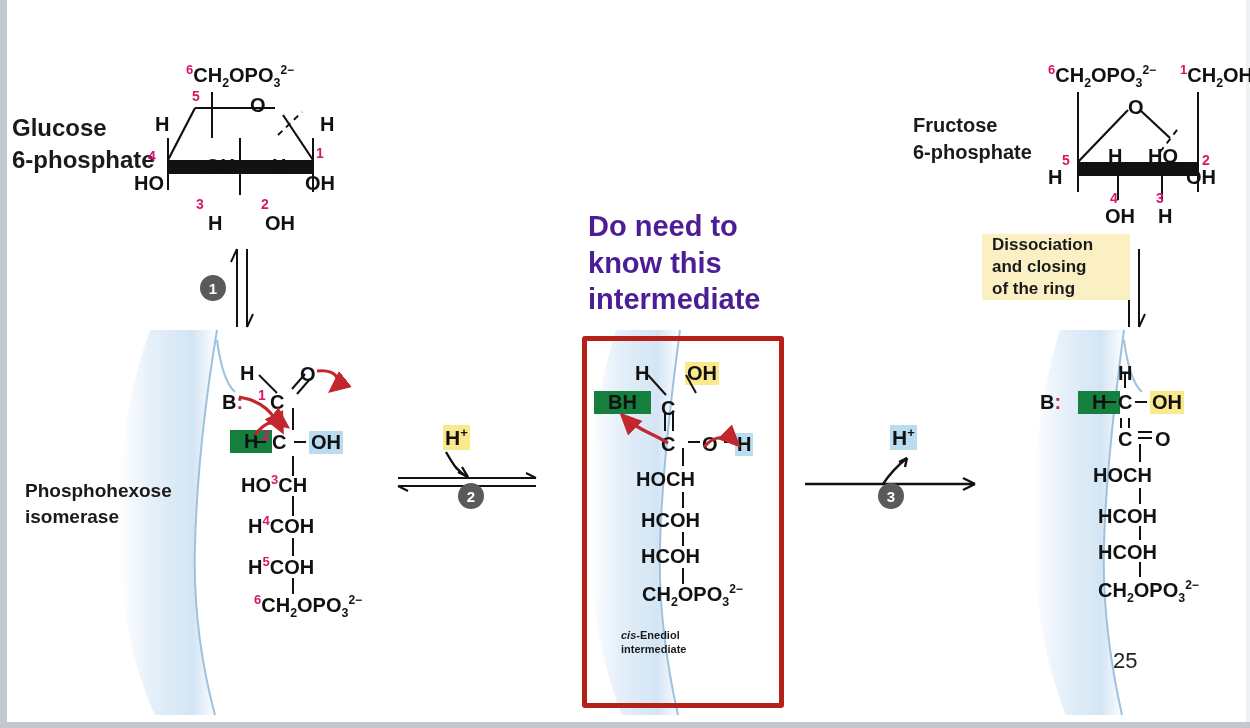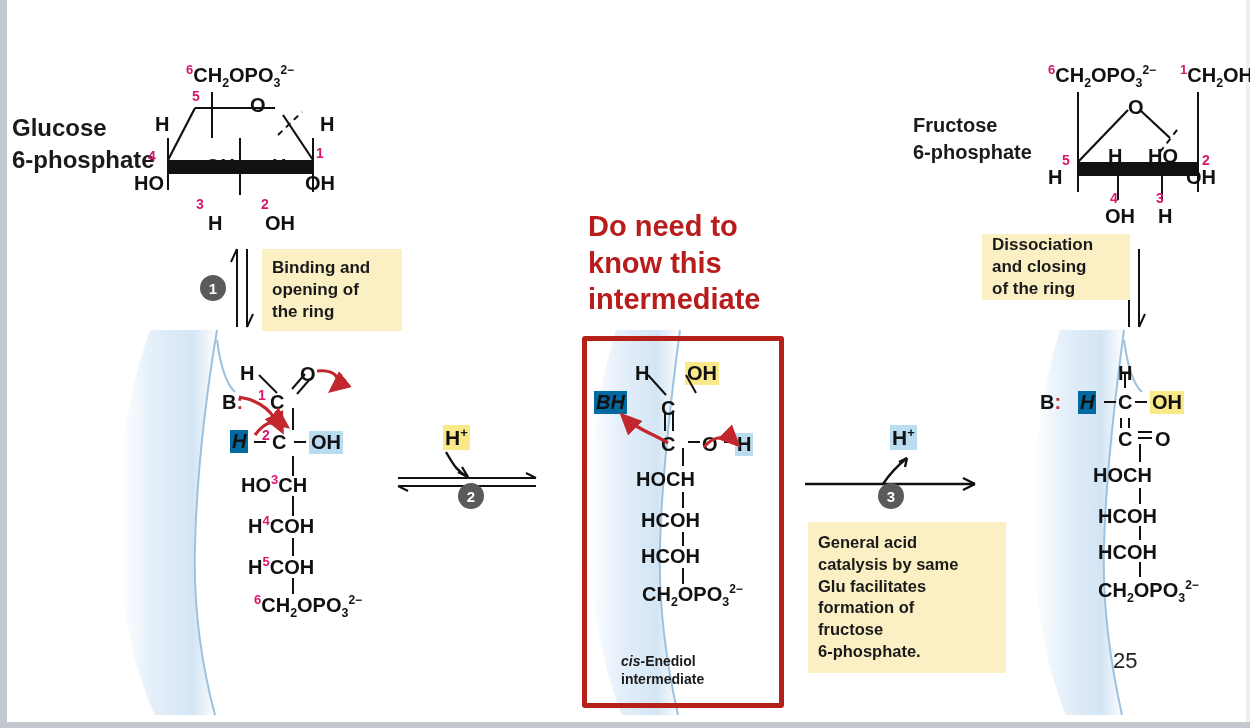--- a/index.html
+++ b/index.html
@@ -17,27 +17,27 @@
   .sup{font-size:.62em;vertical-align:super;}
   .sub{font-size:.62em;vertical-align:sub;}
 
   .lbl{font-weight:bold;color:#1a1a1a;white-space:pre-line;}
 
   .note{background:#fbf0c4;color:#1a1a1a;font-weight:bold;white-space:pre-line;}
 
   .stepdot{width:26px;height:26px;border-radius:50%;background:#5a5a5a;color:#fff;
            font-weight:bold;font-size:15px;display:flex;align-items:center;justify-content:center;}
 
-  .hl-peach{background:#0369a1;padding:0 2px;font-style:italic;}
+  .hl-peach{background:#15803d;padding:0 14px;}
   .hl-blue{background:#badcf0;padding:0 2px;}
   .hl-yellow{background:#fae98a;padding:0 2px;}
 
   .redbox{border:5px solid #b52019;border-radius:3px;box-sizing:border-box;}
 
-  .bigcall{font-weight:bold;font-size:29px;line-height:1.26;color:#b91c1c;white-space:pre-line;}
+  .bigcall{font-weight:bold;font-size:29px;line-height:1.26;color:#4c1d95;white-space:pre-line;}
 
   .pagenum{font-weight:normal;font-size:22px;color:#222;font-family:"Liberation Sans",sans-serif;}
 
   svg{overflow:visible;}
 </style>
 </head>
 <body>
 
 <div id="slide">
 
@@ -109,28 +109,27 @@
   <div class="abs num" style="left:316px;top:145px;font-size:14px;">1</div>
   <div class="abs chem" style="left:305px;top:172px;font-size:20px;">OH</div>
 
   <svg class="abs" style="left:228px;top:245px;" width="34" height="86">
     <line x1="9" y1="4" x2="9" y2="82" stroke="#111" stroke-width="2"></line>
     <line x1="19" y1="4" x2="19" y2="82" stroke="#111" stroke-width="2"></line>
     <path d="M9,4 L3,17" stroke="#111" stroke-width="2" fill="none"></path>
     <path d="M19,82 L25,69" stroke="#111" stroke-width="2" fill="none"></path>
   </svg>
   <div class="abs stepdot" style="left:200px;top:275px;">1</div>
-  <div class="abs note" style="left:262px;top:249px;width:120px;padding:8px 10px;font-size:17px;line-height:1.3;">Binding and
-opening of
-the ring</div>
 
   <div class="abs bigcall" style="left:588px;top:208px;width:215px;">Do need to
 know this
 intermediate</div>
 
+  <div class="abs lbl" style="left:25px;top:478px;font-size:19px;line-height:1.35;">Phosphohexose
+isomerase</div>
 
   <div class="abs chem" style="left:240px;top:362px;font-size:20px;">H</div>
   <div class="abs chem" style="left:300px;top:363px;font-size:20px;">O</div>
   <div class="abs num" style="left:258px;top:387px;font-size:14px;">1</div>
   <div class="abs chem" style="left:270px;top:391px;font-size:20px;">C</div>
 
   <svg class="abs" style="left:235px;top:355px;" width="120" height="60">
     <line x1="24" y1="20" x2="42" y2="38" stroke="#111" stroke-width="2"></line>
     <line x1="57" y1="34" x2="70" y2="19" stroke="#111" stroke-width="2"></line>
     <line x1="62" y1="39" x2="75" y2="24" stroke="#111" stroke-width="2"></line>
@@ -218,38 +217,32 @@
   <div class="abs chem" style="left:641px;top:545px;font-size:20px;">HCOH</div>
   <div class="abs chem" style="left:642px;top:582px;font-size:20px;">CH<span class="sub">2</span>OPO<span class="sub">3</span><span class="sup" style="font-size:12px;">2−</span></div>
 
   <svg class="abs" style="left:675px;top:448px;" width="16" height="190">
     <line x1="8" y1="0" x2="8" y2="18" stroke="#111" stroke-width="2"></line>
     <line x1="8" y1="44" x2="8" y2="60" stroke="#111" stroke-width="2"></line>
     <line x1="8" y1="84" x2="8" y2="98" stroke="#111" stroke-width="2"></line>
     <line x1="8" y1="120" x2="8" y2="136" stroke="#111" stroke-width="2"></line>
   </svg>
 
-  <div class="abs lbl" style="left:621px;top:628px;font-size:14px;line-height:1.3;margin-top:24px;"><i>cis</i><span style="white-space:pre-line;">-Enediol
+  <div class="abs lbl" style="left:621px;top:628px;font-size:11px;line-height:1.3;"><i>cis</i><span style="white-space:pre-line;">-Enediol
 intermediate</span></div>
 
   <div class="abs chem hl-blue" style="left:890px;top:425px;font-size:21px;"><span>H</span><span class="sup" style="font-size:13px;">+</span></div>
 
   <svg class="abs" style="left:803px;top:452px;" width="182" height="44">
     <path d="M80,32 C88,20 94,14 104,6" stroke="#111" stroke-width="2.4" fill="none"></path>
     <path d="M104,6 L96,10 M104,6 L102,15" stroke="#111" stroke-width="2.4" fill="none"></path>
     <line x1="2" y1="32" x2="172" y2="32" stroke="#111" stroke-width="2.4"></line>
     <path d="M172,32 L160,26 M172,32 L160,38" stroke="#111" stroke-width="2.4" fill="none"></path>
   </svg>
   <div class="abs stepdot" style="left:878px;top:483px;">3</div>
-  <div class="abs note" style="left:808px;top:522px;width:178px;padding:10px 10px;font-size:16.5px;line-height:1.32;">General acid
-catalysis by same
-Glu facilitates
-formation of
-fructose
-6-phosphate.</div>
 
   <div class="abs lbl" style="left:913px;top:112px;font-size:20px;line-height:1.35;">Fructose
 6-phosphate</div>
 
   <svg class="abs" style="left:1040px;top:60px;" width="200" height="175">
     <line x1="38" y1="102" x2="88" y2="50" stroke="#111" stroke-width="2.2"></line>
     <line x1="100" y1="50" x2="130" y2="78" stroke="#111" stroke-width="2.2"></line>
     <polygon points="38,102 158,102 158,112 38,112" fill="#111"></polygon>
     <polygon points="38,102 100,102 100,116 38,116" fill="#111"></polygon>
     <polygon points="100,102 158,102 158,116 100,116" fill="#111"></polygon>

